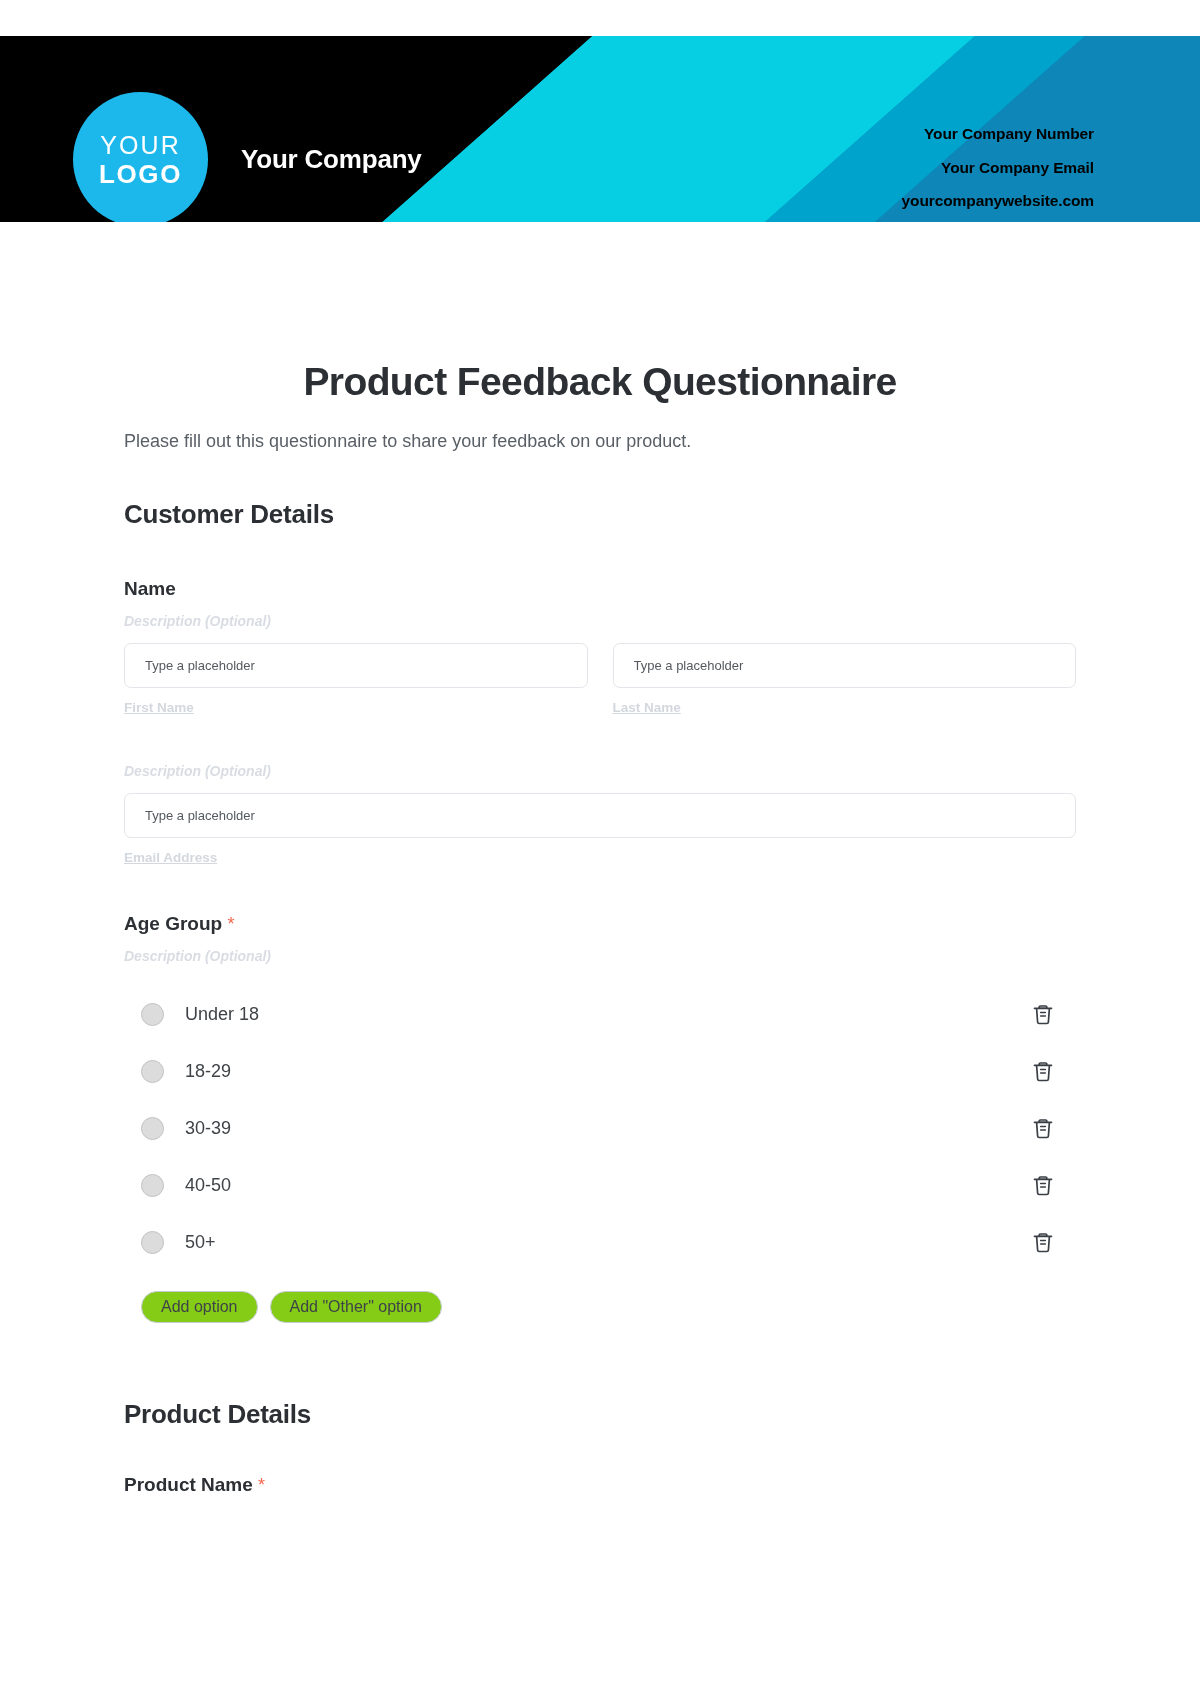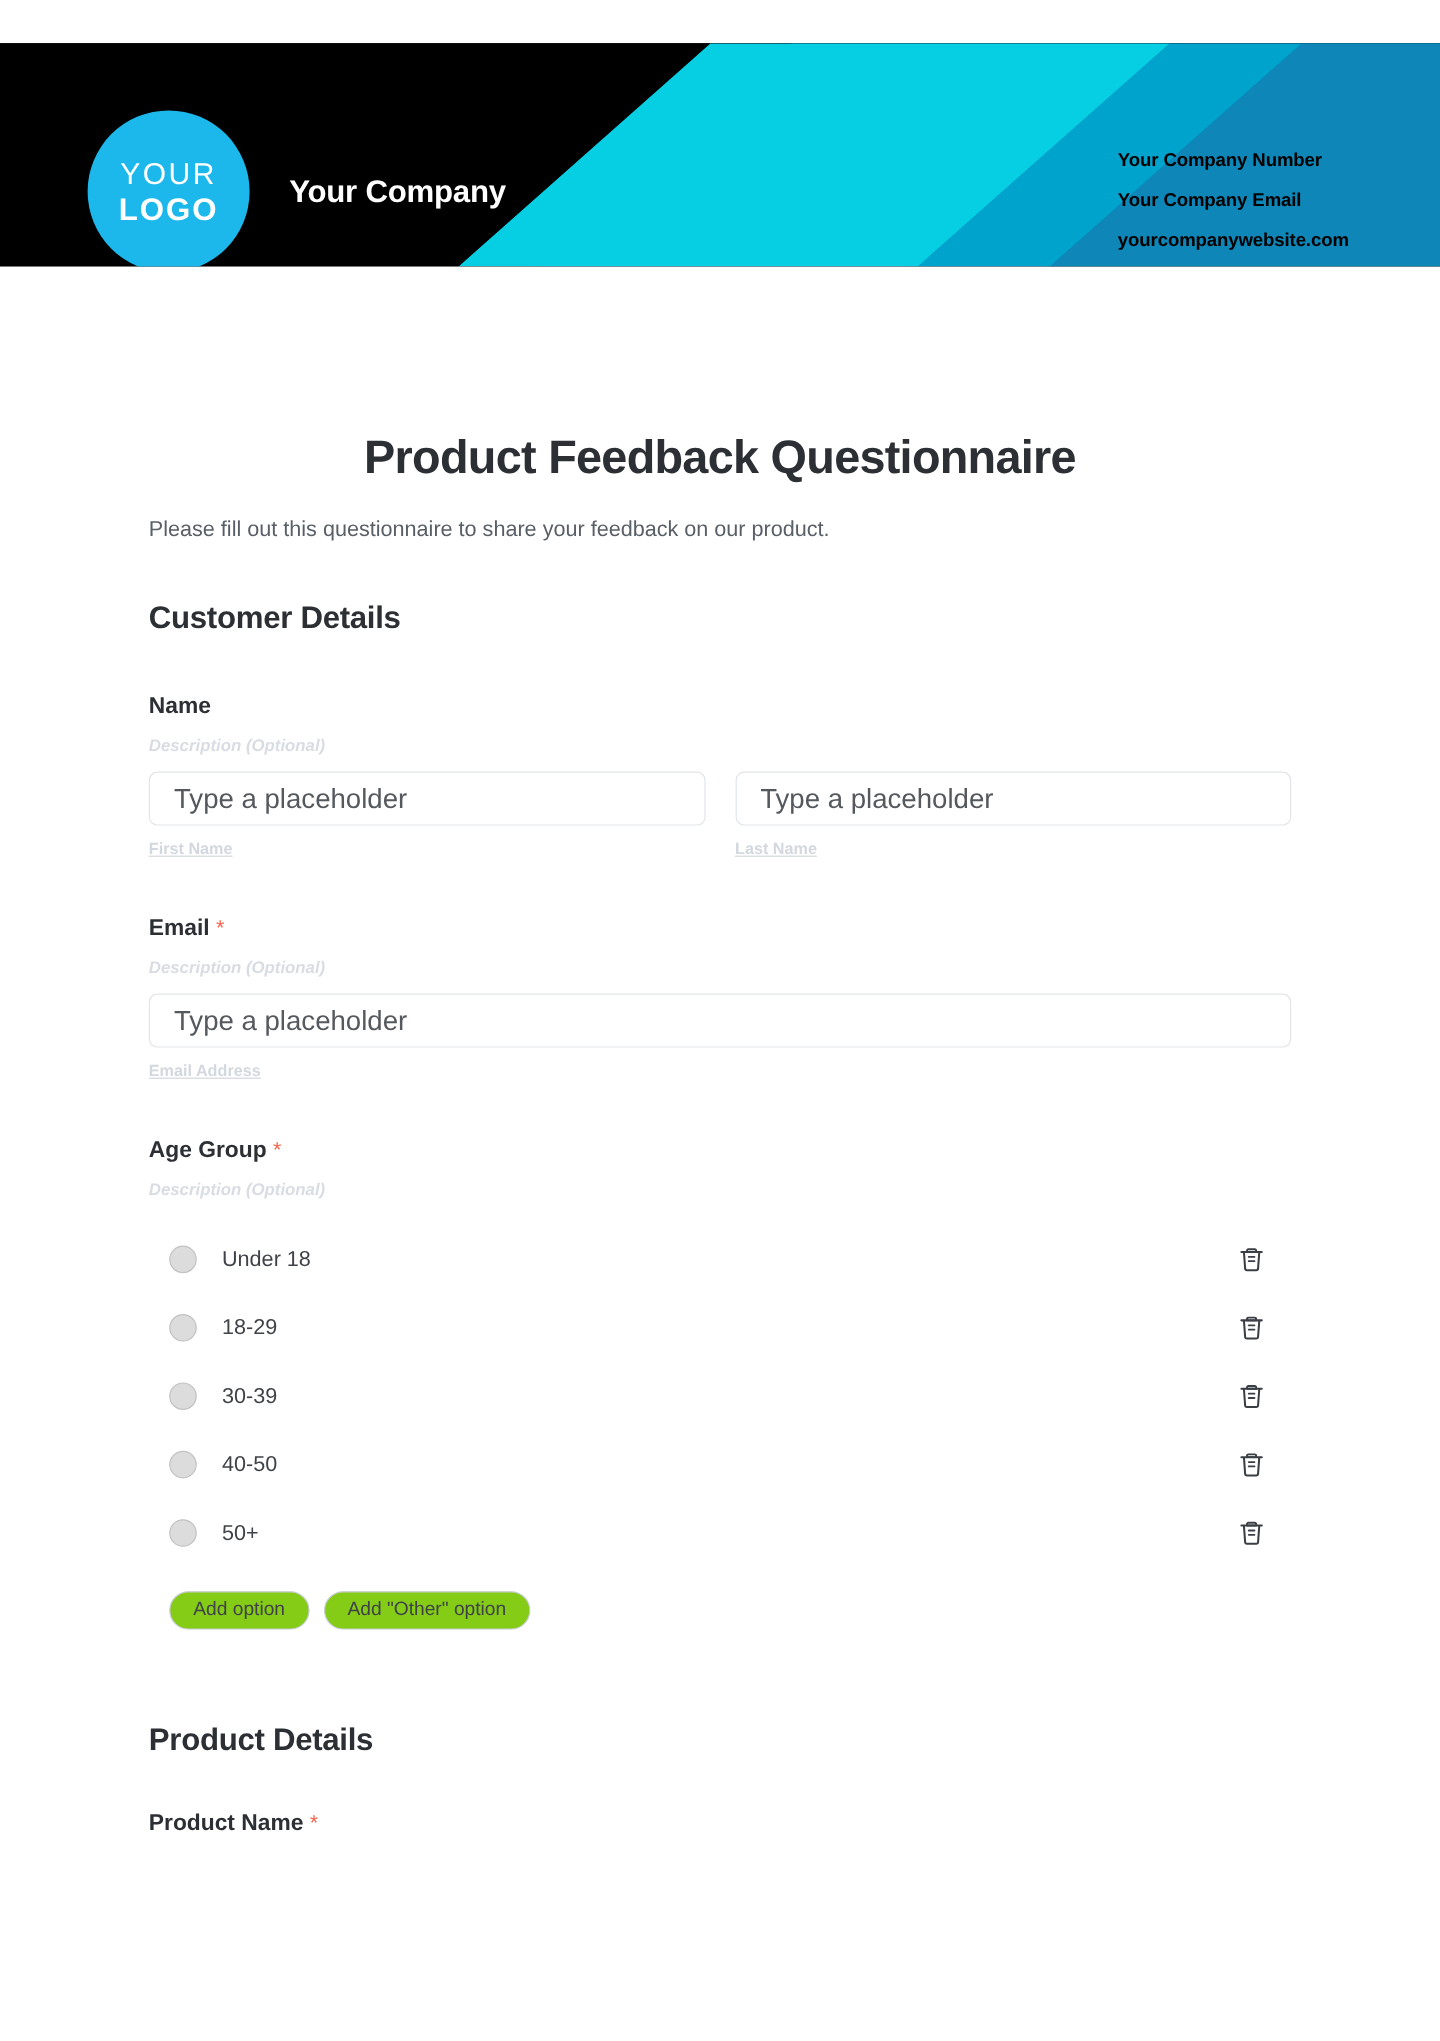--- a/index.html
+++ b/index.html
@@ -76,24 +76,24 @@
   .company-name {
     font-size: 26px;
     font-weight: 700;
     color: #ffffff;
     letter-spacing: -0.2px;
     white-space: nowrap;
   }
 
   .contact-block {
     position: absolute;
-    right: 76px;
+    right: 106px;
     top: 90px;
     z-index: 5;
-    text-align: left;
+    text-align: right;
     line-height: 1.0;
   }
 
   .contact-line {
     font-size: 15.5px;
     font-weight: 700;
     color: #000000;
     margin-bottom: 18px;
     white-space: nowrap;
     letter-spacing: -0.1px;
@@ -162,21 +162,21 @@
   .input-col { flex: 1; min-width: 0; }
 
   .text-input {
     width: 100%;
     height: 45px;
     border: 1px solid #e2e5e9;
     border-radius: 7px;
     background: #ffffff;
     padding: 0 20px;
     font-family: "Liberation Sans", sans-serif;
-    font-size: 23px;
+    font-size: 13px;
     color: #55595e;
     outline: none;
   }
   .text-input::placeholder { color: #55595e; opacity: 1; }
 
   .sub-label {
     margin-top: 12px;
     font-size: 13.5px;
     font-weight: 700;
     color: #d3d8de;
@@ -295,24 +295,20 @@
           <div class="sub-label">First Name</div>
         </div>
         <div class="input-col">
           <input class="text-input" type="text" placeholder="Type a placeholder" style="">
           <div class="sub-label">Last Name</div>
         </div>
       </div>
     </div>
 
     <div class="field">
-      <div class="field-label">
-        <span>Email</span>
-        <span class="req">*</span>
-      </div>
       <div class="field-desc">Description (Optional)</div>
 
       <div class="input-row">
         <div class="input-col">
           <input class="text-input" type="text" placeholder="Type a placeholder" style="">
           <div class="sub-label">Email Address</div>
         </div>
       </div>
     </div>
 

